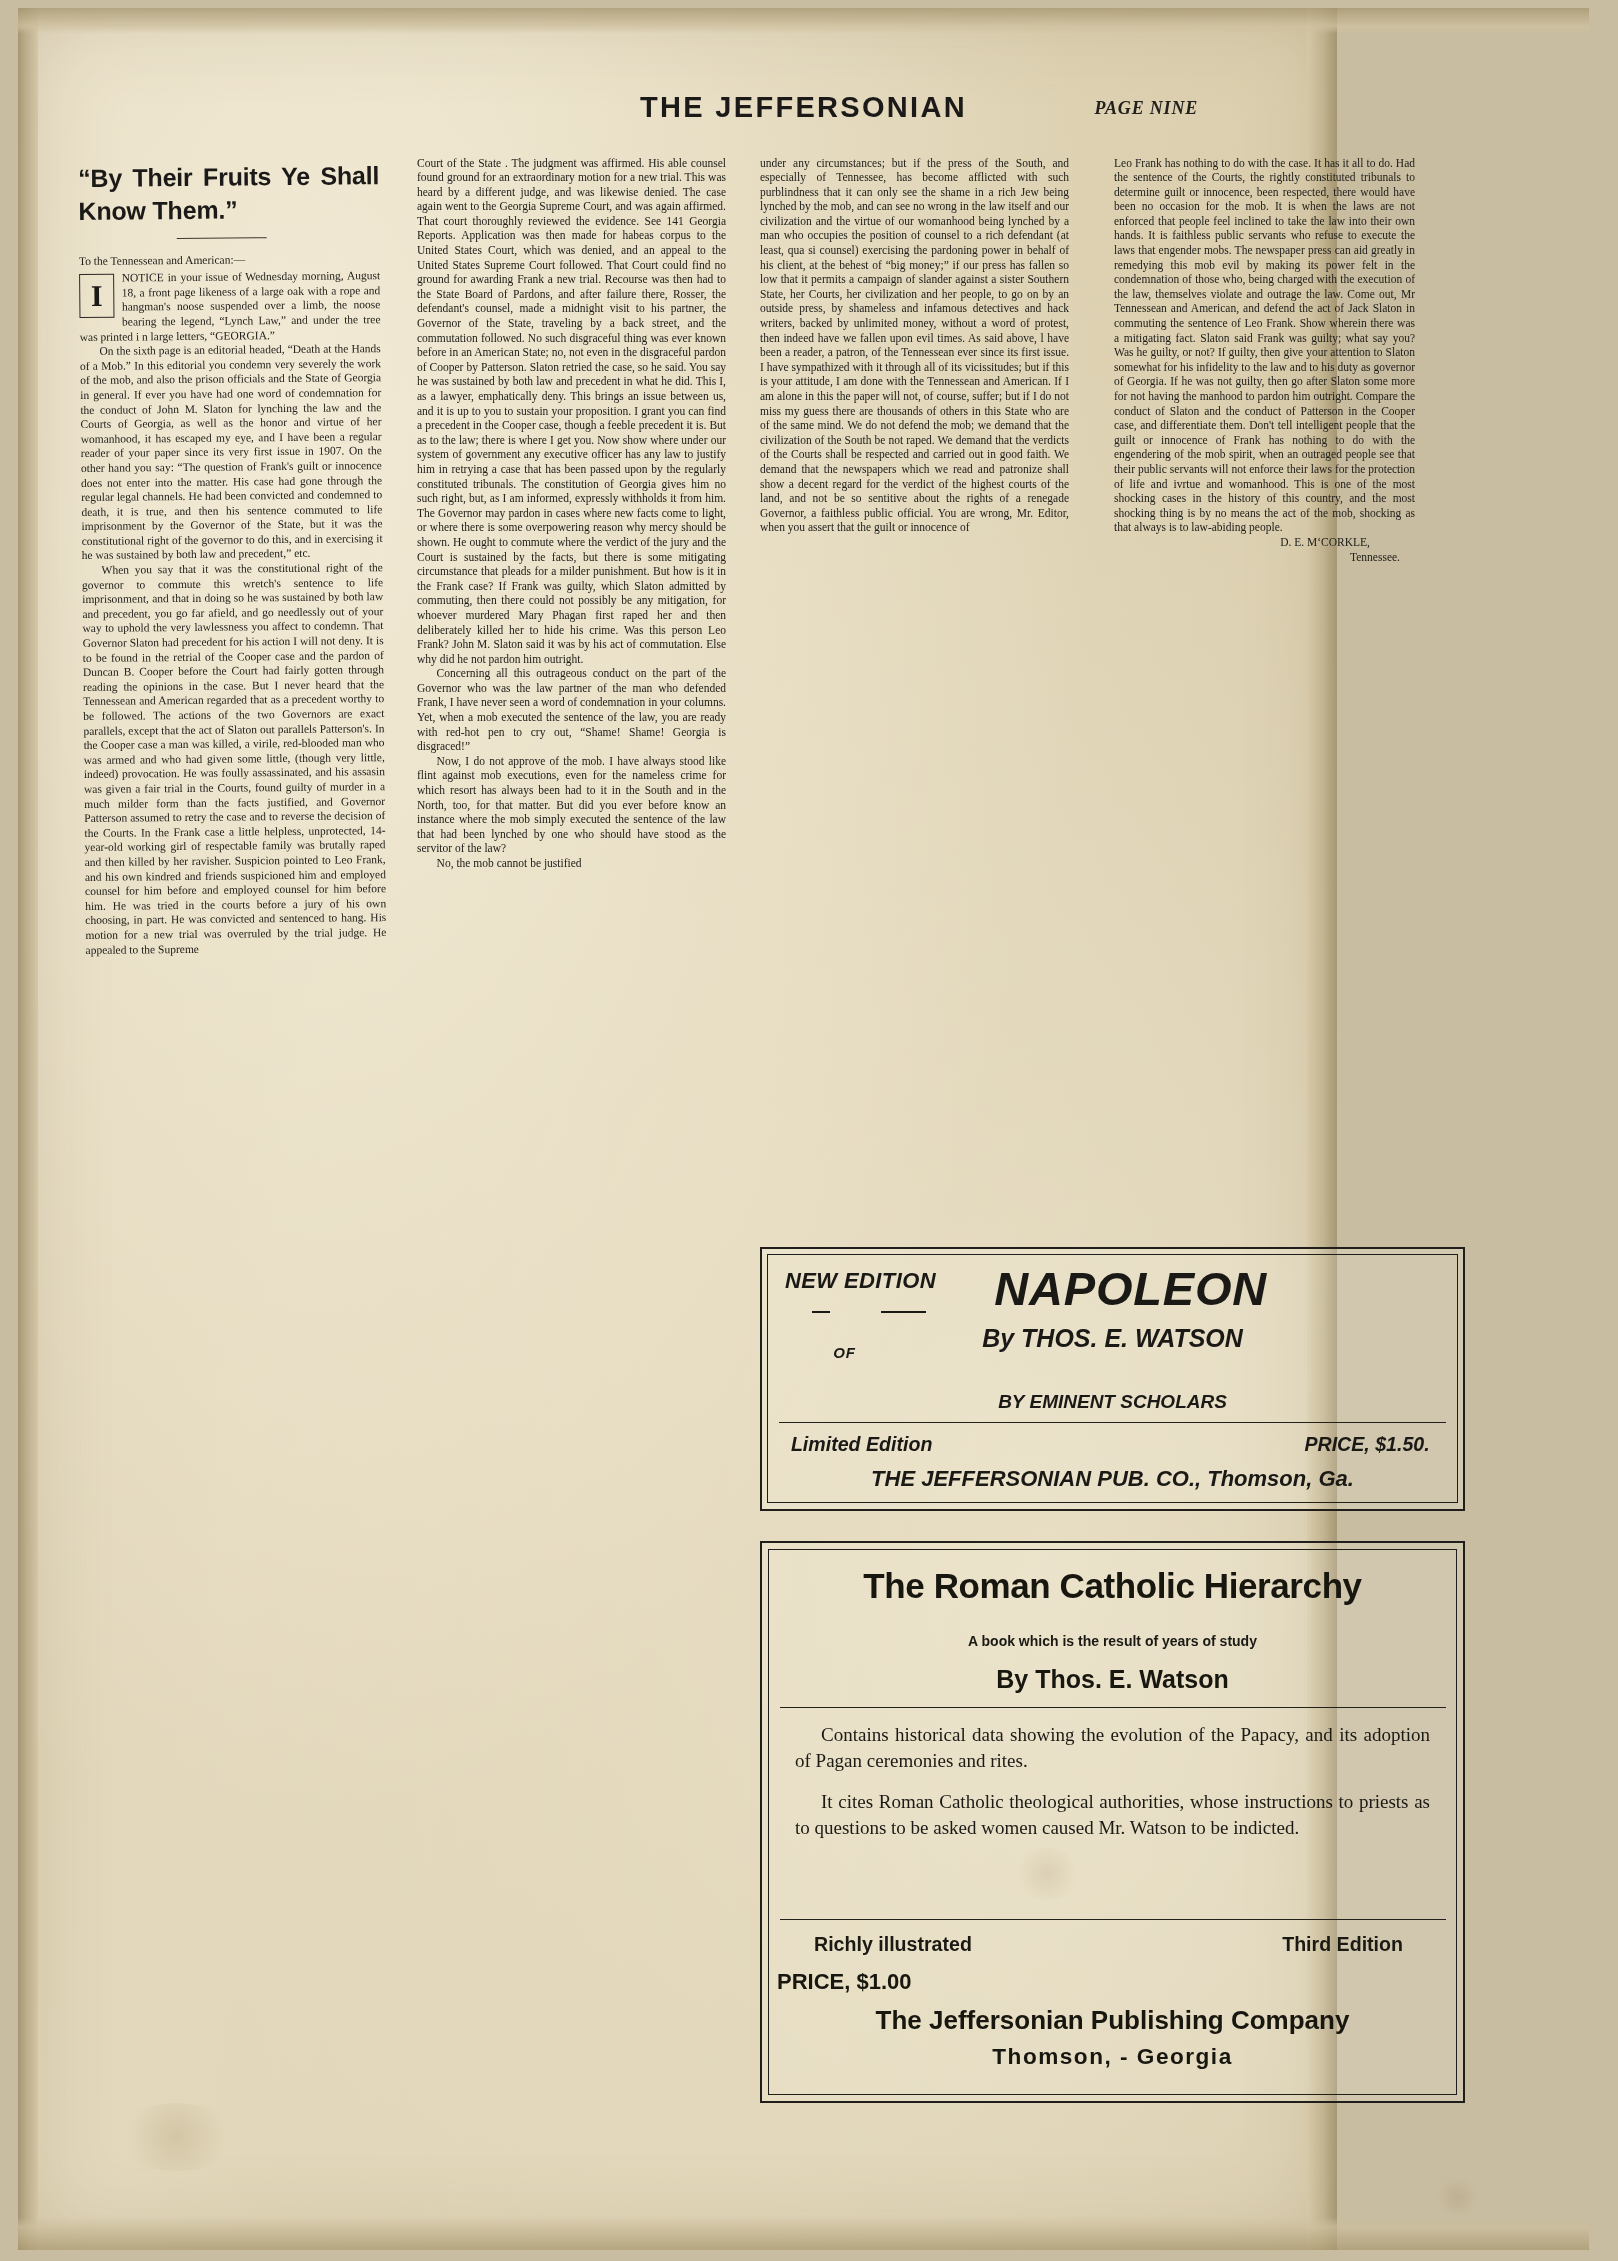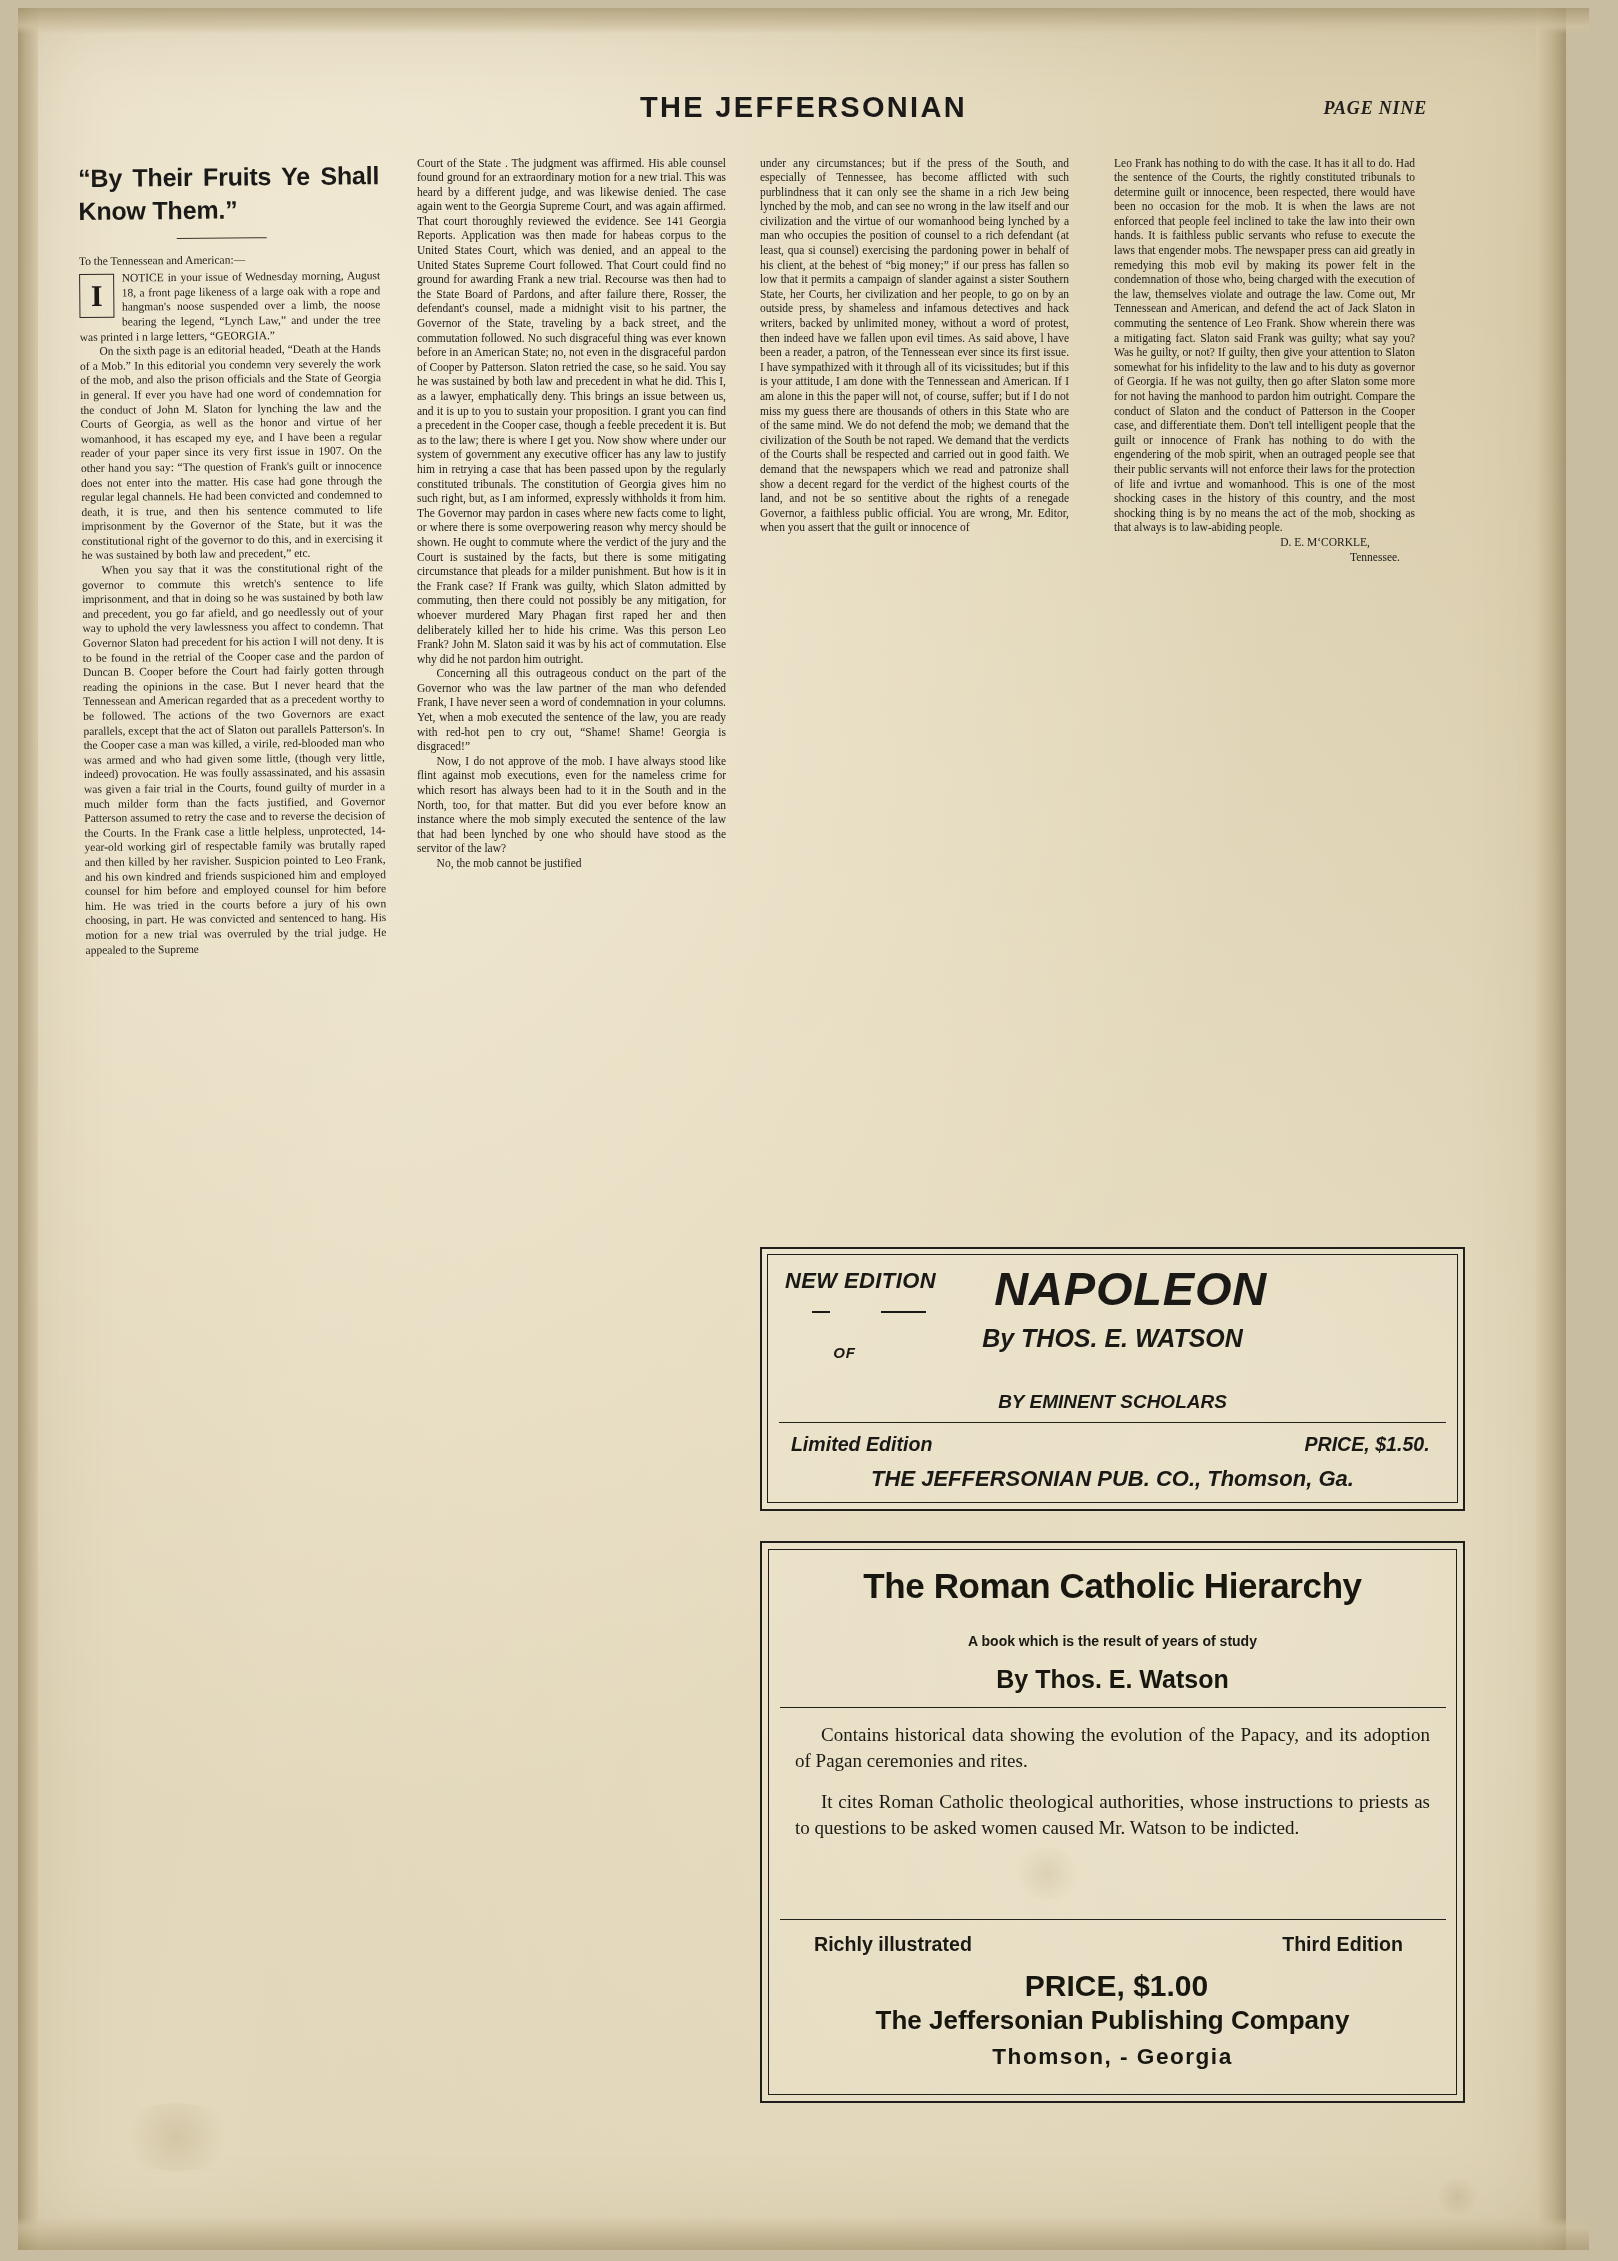--- a/index.html
+++ b/index.html
@@ -7,21 +7,21 @@
     width:1619px; height:2261px;
     background:#c9bda1;
     font-family:"Liberation Serif", serif;
     overflow:hidden;
     position:relative;
   }
   
   #paper {
     position:absolute;
     left:18px; top:7.5px;
-    width:1548px; height:2242px;
+    width:1319px; height:2242px;
     background:
       radial-gradient(ellipse at 20% 18%, rgba(255,250,235,0.55) 0%, rgba(255,250,235,0) 55%),
       radial-gradient(ellipse at 78% 70%, rgba(255,250,235,0.35) 0%, rgba(255,250,235,0) 60%),
       linear-gradient(100deg,#dfd3b6 0%, #e3d8bc 28%, #ded2b3 60%, #d6c9a8 100%);
     box-shadow: inset 0 0 90px rgba(120,100,60,0.25);
   }
   #edge-left {
     position:absolute; left:0; top:0; width:19.6px; height:2242px;
     background:linear-gradient(90deg,#9d8d6a 0%, #b7a884 40%, #d2c4a3 100%);
     opacity:.85;
@@ -221,23 +221,23 @@
     position:absolute; left:45px; top:383px;
     font-family:"Liberation Sans", sans-serif;
     font-weight:bold; font-size:19.6px; color:#1a1914;
   }
   #rom-edition {
     position:absolute; right:53px; top:383px;
     font-family:"Liberation Sans", sans-serif;
     font-weight:bold; font-size:19.6px; color:#1a1914;
   }
   #rom-price {
-    position:absolute; left:8px; right:0; top:419px; text-align:center;
-    font-family:"Liberation Sans", sans-serif;
-    font-weight:bold; font-size:30px; color:#17160f;
+    position:absolute; left:8px; right:0; top:419px; 
+    font-family:"Liberation Sans", sans-serif;
+    font-weight:bold; font-size:22px; color:#17160f;
   }
   #rom-company {
     position:absolute; left:0; right:0; top:455px; text-align:center;
     font-family:"Liberation Sans", sans-serif;
     font-weight:bold; font-size:26px; color:#17160f;
   }
   #rom-city {
     position:absolute; left:0; right:0; top:494px; text-align:center;
     font-family:"Liberation Sans", sans-serif;
     font-weight:bold; font-size:22.6px; color:#17160f;

